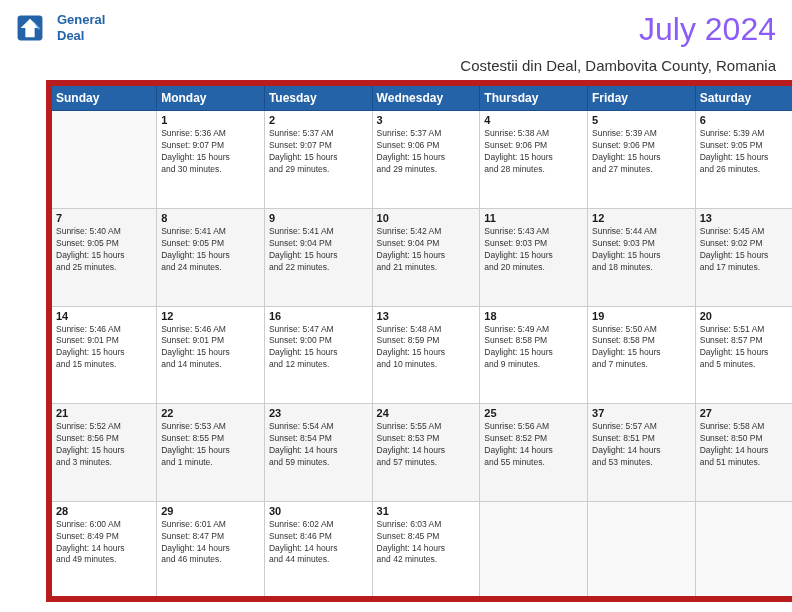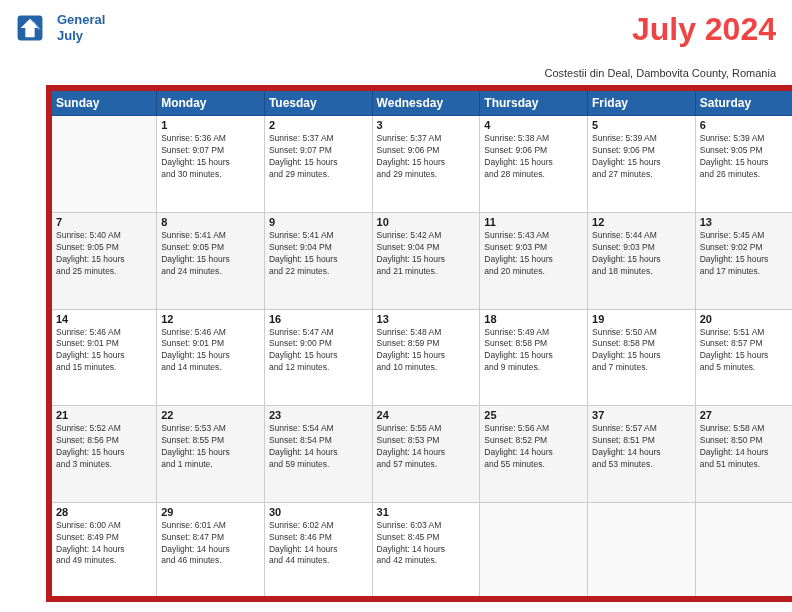--- a/index.html
+++ b/index.html
@@ -37,28 +37,28 @@
     .logo-text .blue { color: #2563a8; }
     .logo-icon {
       width: 28px;
       height: 28px;
     }
     .title-block {
       text-align: right;
     }
     .month-year {
       font-size: 32px;
-      font-weight: bold;
-      color: #ef4444;
+      font-weight: normal;
+      color: #8b5cf6;
       line-height: 1.1;
     }
     .location {
-      font-size: 11px;
+      font-size: 15px;
       color: #333;
-      margin-top: 20px;
+      margin-top: 10px;
     }
     .calendar {
       flex: 1;
       border: 6px solid #b91c1c;
       border-collapse: collapse;
       width: 100%;
       table-layout: fixed;
       margin-left: 30px;
     }
     .calendar th {
@@ -99,21 +99,21 @@
 <div class="page">
   <div class="header">
     <div class="logo">
       <svg class="logo-icon" viewBox="0 0 36 36">
         <rect x="2" y="2" width="32" height="32" rx="4" fill="#2563a8"></rect>
         <polygon points="18,6 30,18 24,18 24,30 12,30 12,18 6,18" fill="white"></polygon>
         <polygon points="22,8 32,20 28,20" fill="#6ab0e8" opacity="0.7"></polygon>
       </svg>
       <div class="logo-text">
         <div><span class="blue">General</span></div>
-        <div><span class="blue">July</span></div>
+        <div><span class="blue">Deal</span></div>
       </div>
     </div>
     <div class="title-block">
       <div class="month-year">July 2024</div>
       <div class="location">Costestii din Deal, Dambovita County, Romania</div>
     </div>
   </div>
 
   <table class="calendar">
     <thead>

